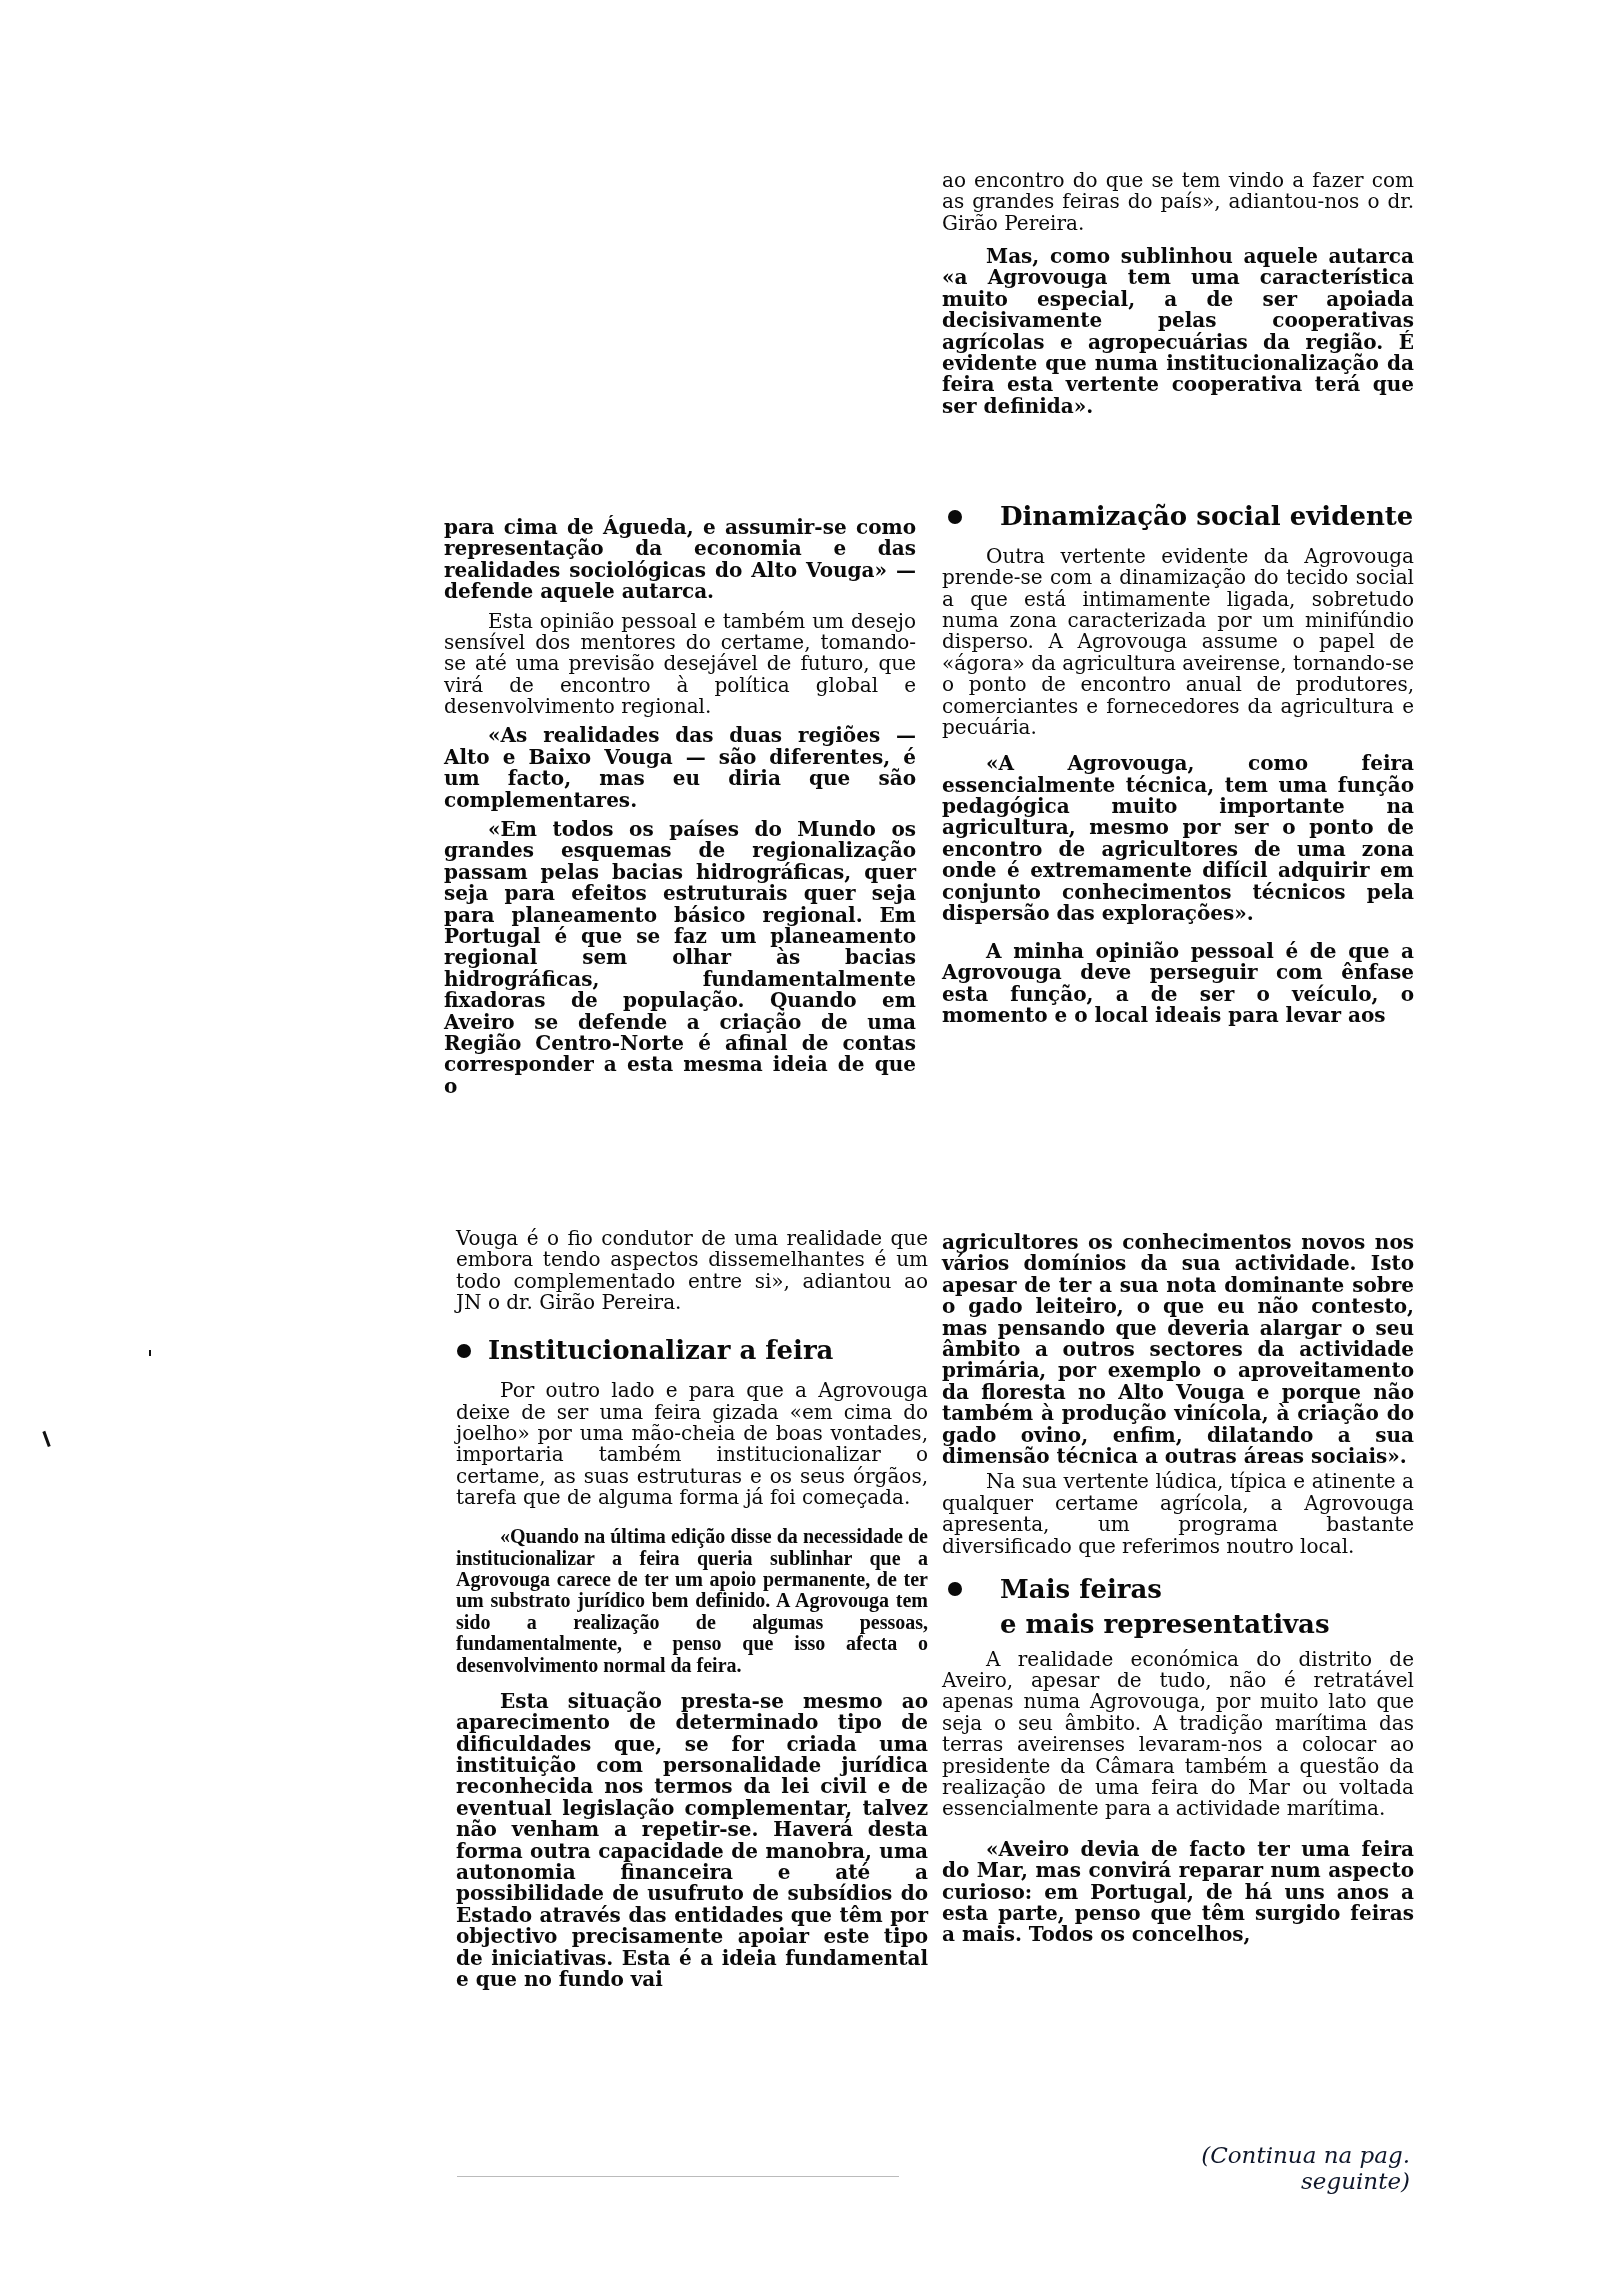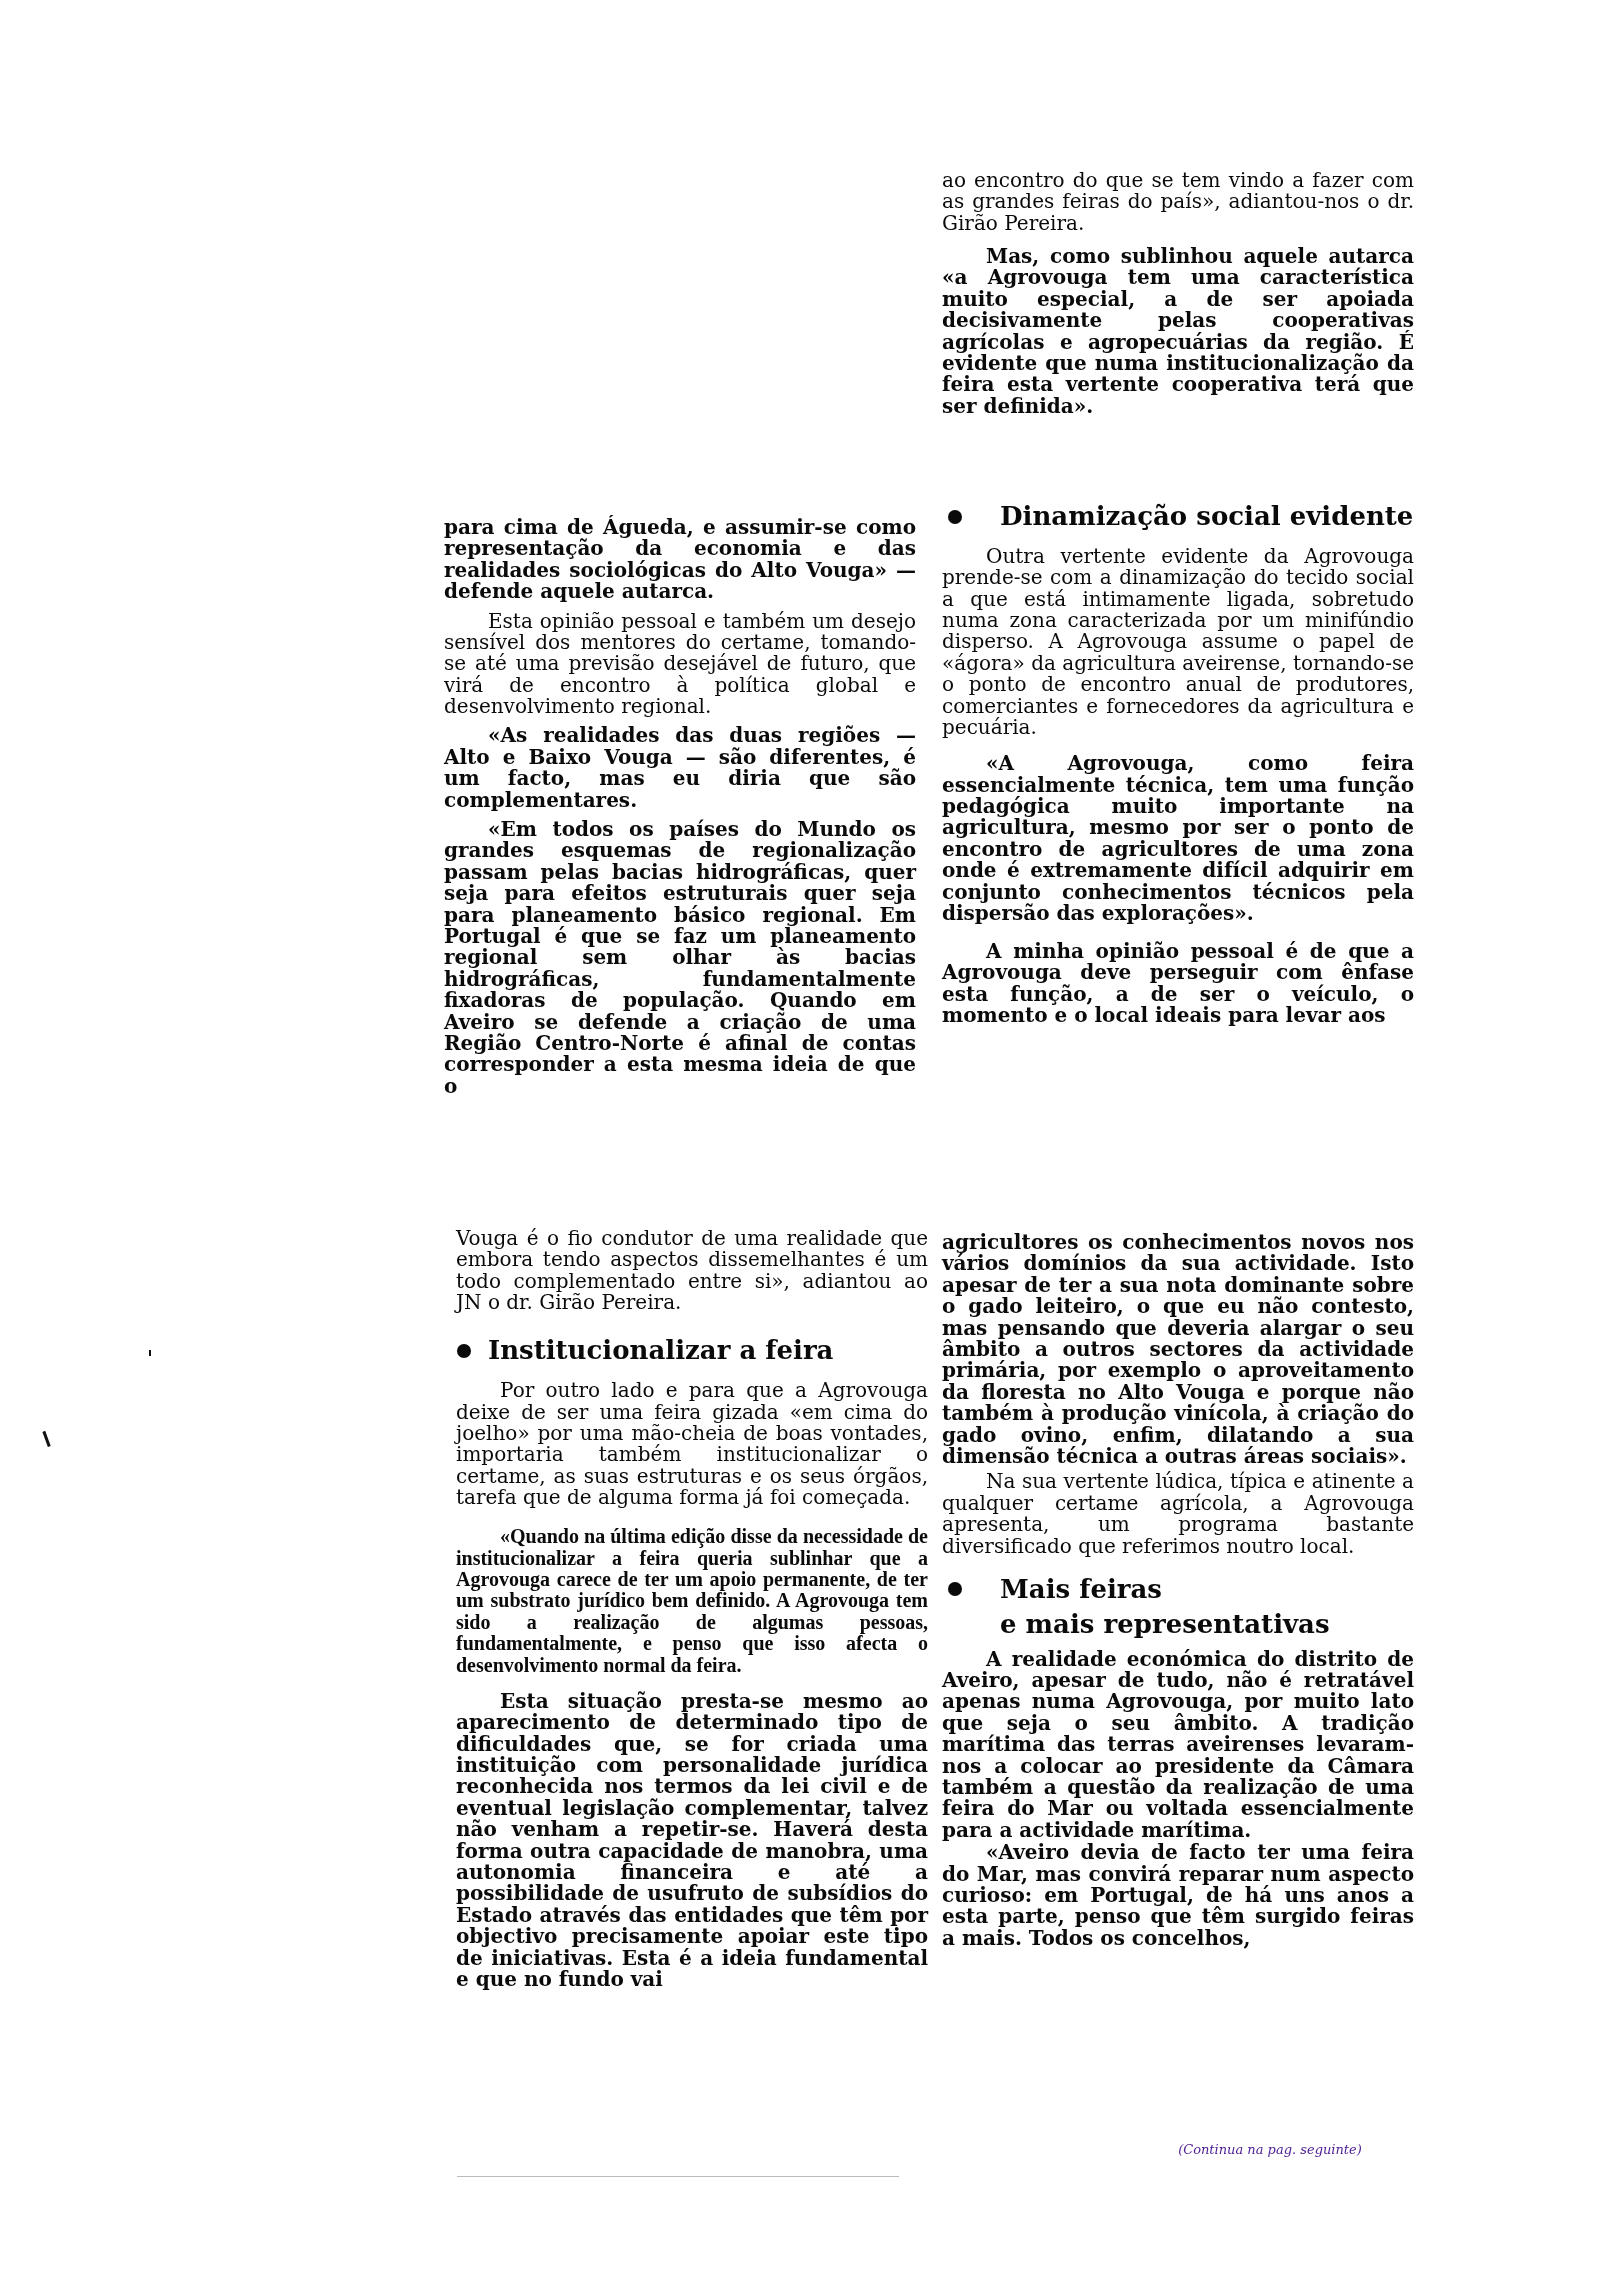--- a/index.html
+++ b/index.html
@@ -10,21 +10,21 @@
   .col-left-b { left: 456px; top: 1228px; width: 472px; }
   .col-right-top { left: 942px; top: 170px; width: 472px; }
   .col-right { left: 942px; top: 499px; width: 472px; }
   .col-right-b { left: 942px; top: 1232px; width: 472px; }
   p { margin: 0 0 11.8px 0; text-indent: 0; }
   p.indent { text-indent: 44px; }
   p.bold { font-weight: bold; }
   .head { position: relative; font-family: "DejaVu Serif", serif; font-weight: bold; font-size: 26px; line-height: 35px; margin: 10.8px 0 11.8px 0; padding-left: 58px; text-align: left; }
   .head .bullet { position: absolute; left: 5.9px; top: 10.8px; width: 13.8px; height: 13.8px; border-radius: 50%; background: #0a0a0a; }
   .head.small-pad { padding-left: 32px; }
-  .continue { position: absolute; left: 1130px; top: 2142px; width: 280px; text-align: center; font-family: "DejaVu Serif", serif; font-style: italic; font-size: 13px; color: #4c1d95; }
+  .continue { position: absolute; left: 1130px; top: 2142px; width: 280px; text-align: right; font-family: "DejaVu Serif", serif; font-style: italic; font-size: 23px; color: #0f172a; }
   .speck { position: absolute; background: #111; }
 </style>
 </head>
 <body>
 
 <div class="page">
 
   <div class="col col-right-top">
     <p>ao encontro do que se tem vindo a fazer com as grandes feiras do país», adiantou-nos o dr. Girão Pereira.</p>
     <p class="indent" style="font-weight:bold;">Mas, como sublinhou aquele autarca «a Agrovouga tem uma característica muito especial, a de ser apoiada decisivamente pelas cooperativas agrícolas e agropecuárias da região. É evidente que numa institucionalização da feira esta vertente cooperativa terá que ser definida».</p>
@@ -59,21 +59,21 @@
   </div>
 
   <div class="col col-right-b">
     <p class="bold" style="margin-bottom:3.9px;">agricultores os conhecimentos novos nos vários domínios da sua actividade. Isto apesar de ter a sua nota dominante sobre o gado leiteiro, o que eu não contesto, mas pensando que deveria alargar o seu âmbito a outros sectores da actividade primária, por exemplo o aproveitamento da floresta no Alto Vouga e porque não também à produção vinícola, à criação do gado ovino, enfim, dilatando a sua dimensão técnica a outras áreas sociais».</p>
     <p class="indent" style="margin-bottom:14.7px;">Na sua vertente lúdica, típica e atinente a qualquer certame agrícola, a Agrovouga apresenta, um programa bastante diversificado que referimos noutro local.</p>
     <div class="head" style="margin-top:0; margin-bottom:6.9px;">
       <span class="bullet"></span>
       <div>Mais feiras</div>
       <div>e mais representativas</div>
     </div>
-    <p class="indent" style="margin-bottom:1px;font-weight:bold;">A realidade económica do distrito de Aveiro, apesar de tudo, não é retratável apenas numa Agrovouga, por muito lato que seja o seu âmbito. A tradição marítima das terras aveirenses levaram-nos a colocar ao presidente da Câmara também a questão da realização de uma feira do Mar ou voltada essencialmente para a actividade marítima.</p>
+    <p class="indent" style="margin-bottom:19px;">A realidade económica do distrito de Aveiro, apesar de tudo, não é retratável apenas numa Agrovouga, por muito lato que seja o seu âmbito. A tradição marítima das terras aveirenses levaram-nos a colocar ao presidente da Câmara também a questão da realização de uma feira do Mar ou voltada essencialmente para a actividade marítima.</p>
     <p class="indent bold">«Aveiro devia de facto ter uma feira do Mar, mas convirá reparar num aspecto curioso: em Portugal, de há uns anos a esta parte, penso que têm surgido feiras a mais. Todos os concelhos,</p>
   </div>
 
   <div class="continue">(Continua na pag. seguinte)</div>
 
   <div class="speck" style="left:45px; top:1431px; width:2.5px; height:15.7px; transform:rotate(-20deg);"></div>
   <div class="speck" style="left:149px; top:1350px; width:2px; height:5.9px;"></div>
   <div class="speck" style="left:457px; top:2176px; width:442px; height:1px; background:#bbb;"></div>
 </div>
 

